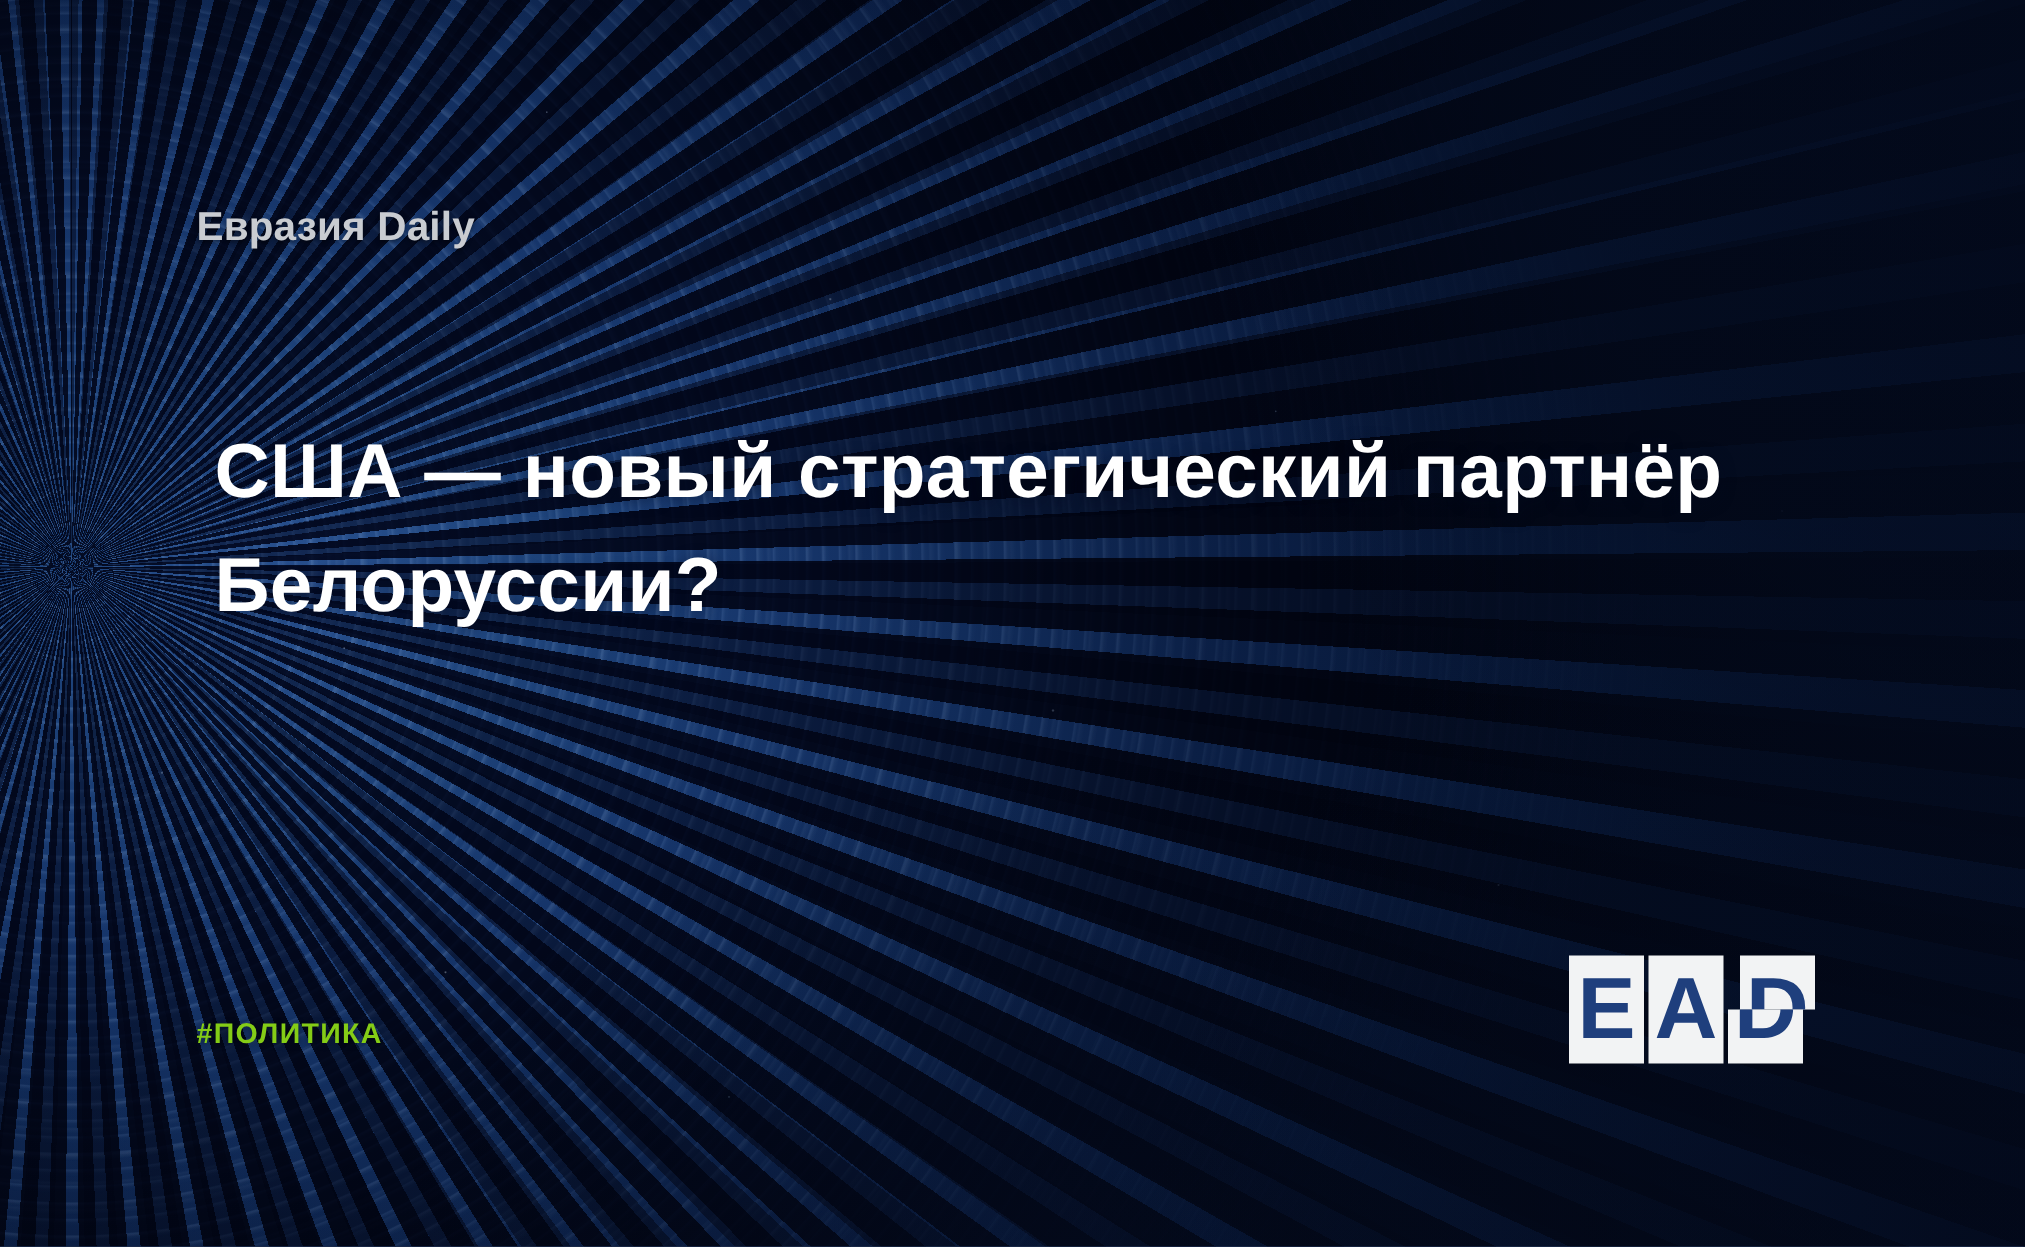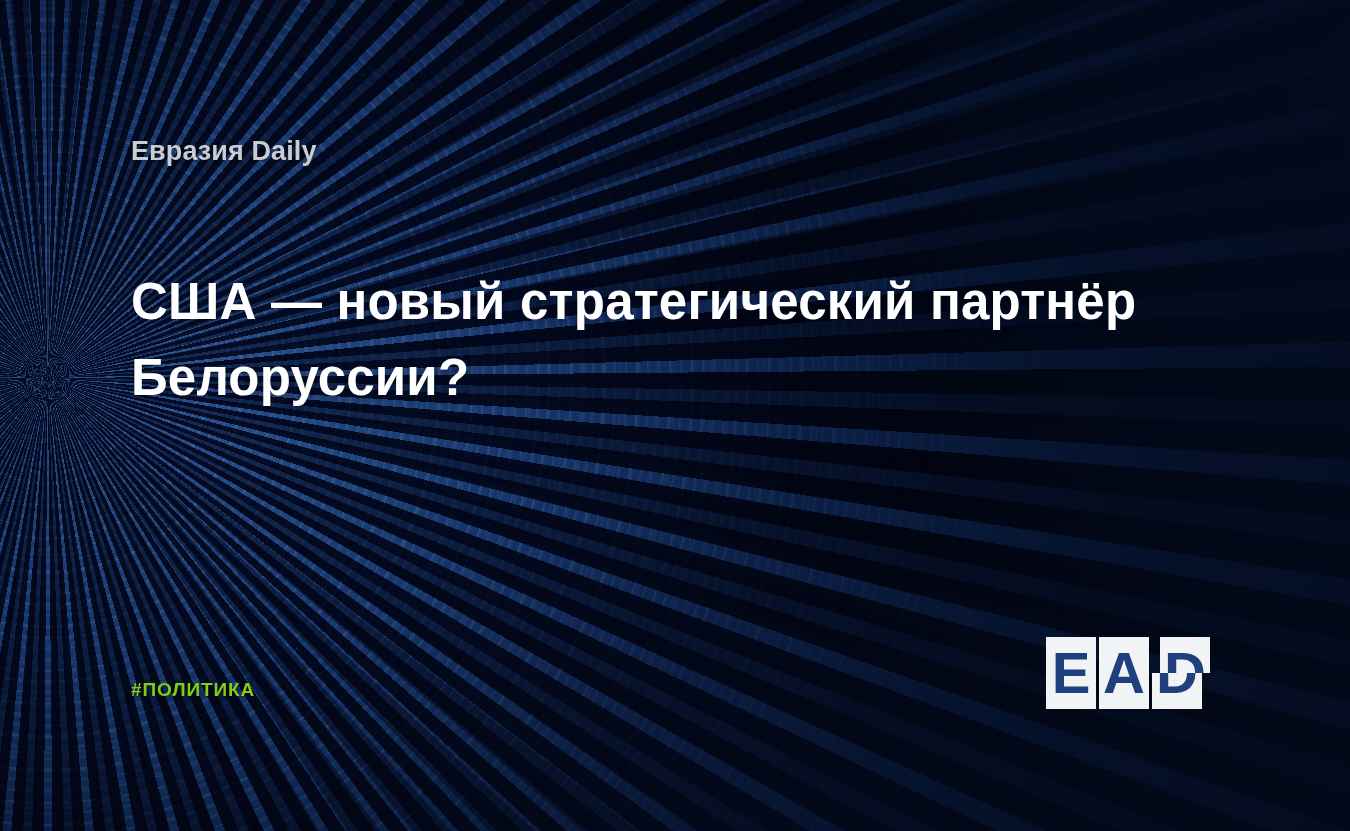--- a/index.html
+++ b/index.html
@@ -120,21 +120,21 @@
     text-shadow: 0 1px 3px rgba(0,0,0,.45);
     white-space: nowrap;
     text-align: right;
   }
 
   .headline {
     position: absolute;
     left: 131px;
     top: 264px;
     width: 1070px;
-    margin: 0;
+    margin: 12px;
     font-size: 51px;
     font-weight: bold;
     line-height: 76px;
     letter-spacing: .2px;
     color: #ffffff;
     text-shadow: 0 2px 10px rgba(2,10,30,.55);
   }
 
   .tag {
     position: absolute;

